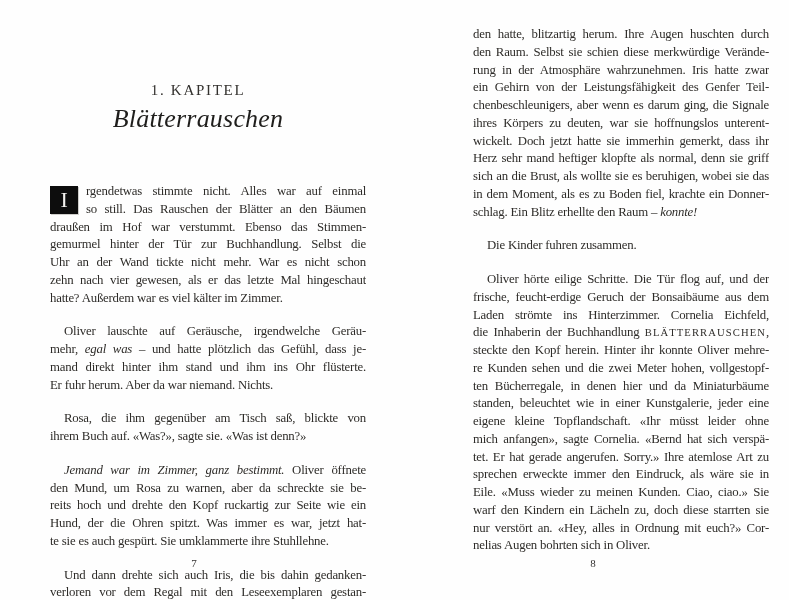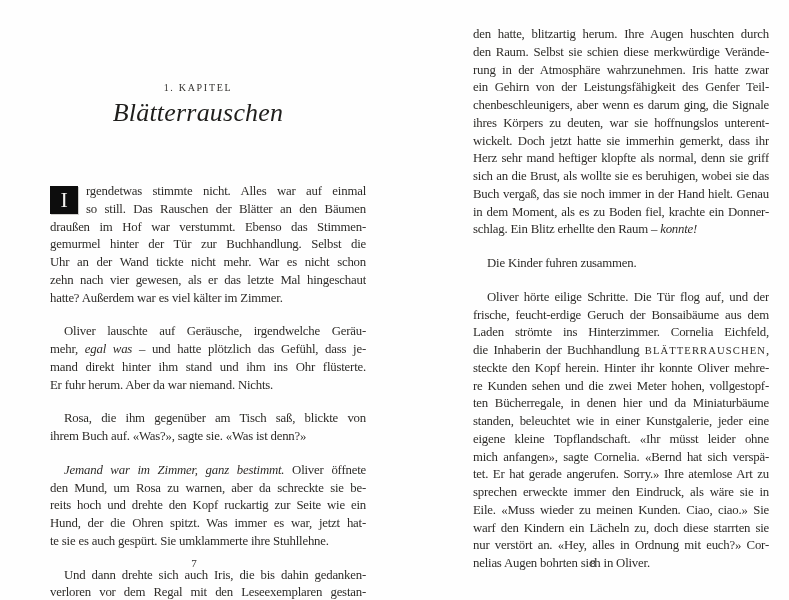--- a/index.html
+++ b/index.html
@@ -20,21 +20,21 @@
   }
   
   .chapter-head {
     position: absolute;
     left: 48px;
     top: 82px;
     width: 300px;
     text-align: center;
   }
   .kapitel {
-    font-size: 10px;
+    font-size: 15px;
     letter-spacing: 1.7px;
     color: #33312e;
     font-weight: normal;
   }
   .title {
     margin: 5px 0 0 0;
     font-size: 26px;
     font-style: italic;
     font-weight: normal;
     color: #1f1e1c;
@@ -132,21 +132,20 @@
   <div class="column col-right" id="col-right">
       <div class="ln"><span class="seg-normal">den hatte, blitzartig herum. Ihre Augen huschten durch</span></div>
       <div class="ln"><span class="seg-normal">den Raum. Selbst sie schien diese merkwürdige Verände-</span></div>
       <div class="ln"><span class="seg-normal">rung in der Atmosphäre wahrzunehmen. Iris hatte zwar</span></div>
       <div class="ln"><span class="seg-normal">ein Gehirn von der Leistungsfähigkeit des Genfer Teil-</span></div>
       <div class="ln"><span class="seg-normal">chenbeschleunigers, aber wenn es darum ging, die Signale</span></div>
       <div class="ln"><span class="seg-normal">ihres Körpers zu deuten, war sie hoffnungslos unterent-</span></div>
       <div class="ln"><span class="seg-normal">wickelt. Doch jetzt hatte sie immerhin gemerkt, dass ihr</span></div>
       <div class="ln"><span class="seg-normal">Herz sehr mand heftiger klopfte als normal, denn sie griff</span></div>
       <div class="ln"><span class="seg-normal">sich an die Brust, als wollte sie es beruhigen, wobei sie das</span></div>
-      <div class="ln"><span class="seg-normal">Buch vergaß, das sie noch immer in der Hand hielt. Genau</span></div>
       <div class="ln"><span class="seg-normal">in dem Moment, als es zu Boden fiel, krachte ein Donner-</span></div>
       <div class="ln end"><span class="seg-normal">schlag. Ein Blitz erhellte den Raum – </span><span class="seg-italic">konnte!</span></div>
       <div class="ln p end"><span class="seg-normal">Die Kinder fuhren zusammen.</span></div>
       <div class="ln p"><span class="seg-normal">Oliver hörte eilige Schritte. Die Tür flog auf, und der</span></div>
       <div class="ln"><span class="seg-normal">frische, feucht-erdige Geruch der Bonsaibäume aus dem</span></div>
       <div class="ln"><span class="seg-normal">Laden strömte ins Hinterzimmer. Cornelia Eichfeld,</span></div>
       <div class="ln"><span class="seg-normal">die Inhaberin der Buchhandlung </span><span class="seg-smallcaps">BLÄTTERRAUSCHEN</span><span class="seg-normal">,</span></div>
       <div class="ln"><span class="seg-normal">steckte den Kopf herein. Hinter ihr konnte Oliver mehre-</span></div>
       <div class="ln"><span class="seg-normal">re Kunden sehen und die zwei Meter hohen, vollgestopf-</span></div>
       <div class="ln"><span class="seg-normal">ten Bücherregale, in denen hier und da Miniaturbäume</span></div>

